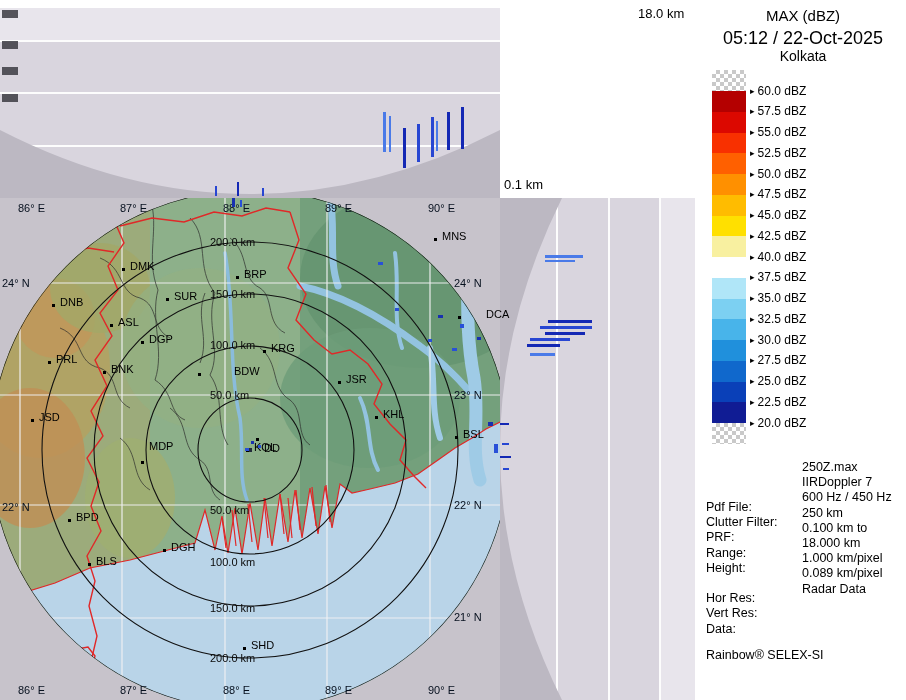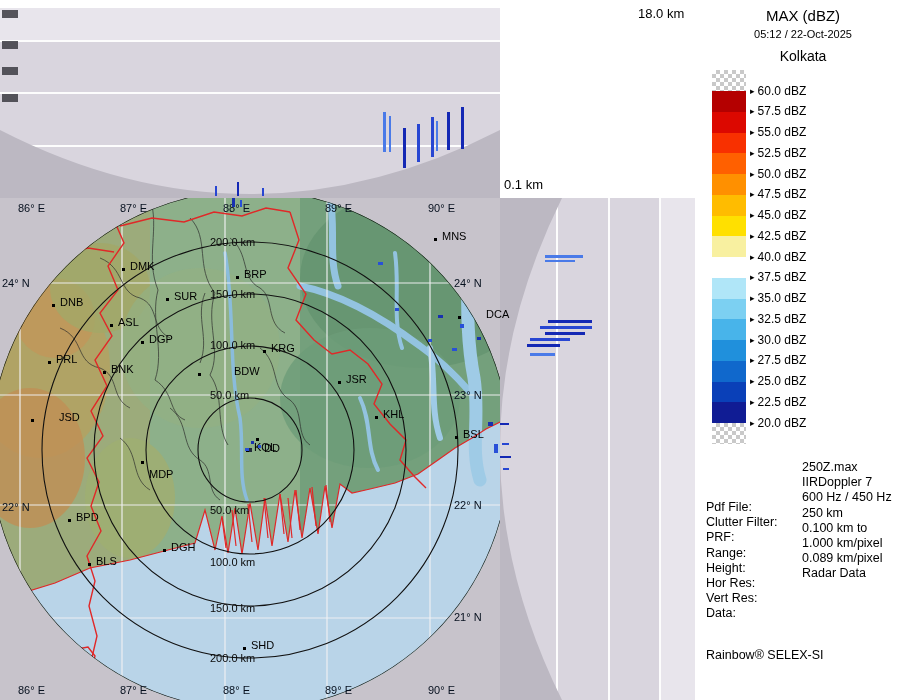--- a/index.html
+++ b/index.html
@@ -35,21 +35,21 @@
   .ring-label { position:absolute; width:80px; margin-left:-40px; text-align:left; font-size:11px; color:#0a0a0a; white-space:nowrap; }
   .city-dot { position:absolute; width:3px; height:3px; background:#000; }
   .city-label { position:absolute; font-size:11px; color:#000; white-space:nowrap; }
   .geo-label { position:absolute; font-size:11px; color:#06101e; white-space:nowrap; }
   .echo-speck { position:absolute; }
 
   
   #legend { position:absolute; left:700px; top:0; width:206px; height:700px; background:#fff; }
   .legend-title, .legend-dt, .legend-station { position:absolute; left:0; width:100%; text-align:center; }
   .legend-title { top:7px; font-size:15px; }
-  .legend-dt { top:28px; font-size:11px; }
+  .legend-dt { top:28px; font-size:18px; }
   .legend-station { top:48px; font-size:14px; }
   #colorbar { position:absolute; left:12px; top:70px; width:34px; height:374px; }
   .checker { width:34px; height:21px; background-color:#fff;
     background-image:linear-gradient(45deg,#c9c9c9 25%,transparent 25%,transparent 75%,#c9c9c9 75%),
                      linear-gradient(45deg,#c9c9c9 25%,transparent 25%,transparent 75%,#c9c9c9 75%);
     background-size:8px 8px; background-position:0 0,4px 4px; }
   #scale-segments { width:34px; height:332px; display:flex; flex-direction:column; }
   .scale-label { position:absolute; left:50px; height:14px; display:flex; align-items:center; font-size:12px; white-space:nowrap; }
   .scale-label .marker { font-size:9px; margin-right:3px; line-height:14px; }
   #meta-rows { position:absolute; left:6px; top:460px; width:198px; font-size:12.5px; }
@@ -260,27 +260,27 @@
         <div class="city-label" style="left: 111px; top: 165px;">BNK</div>
         <div class="city-dot" style="left: 198px; top: 175px;"></div>
         <div class="city-label" style="left: 206px; top: 167px; padding-left: 28px;">BDW</div>
         <div class="city-dot" style="left: 338px; top: 183px;"></div>
         <div class="city-label" style="left: 346px; top: 175px;">JSR</div>
         <div class="city-dot" style="left: 375px; top: 218px;"></div>
         <div class="city-label" style="left: 383px; top: 210px;">KHL</div>
         <div class="city-dot" style="left: 455px; top: 238px;"></div>
         <div class="city-label" style="left: 463px; top: 230px;">BSL</div>
         <div class="city-dot" style="left: 31px; top: 221px;"></div>
-        <div class="city-label" style="left: 39px; top: 213px; margin-left: 20px;">JSD</div>
+        <div class="city-label" style="left: 39px; top: 213px;">JSD</div>
         <div class="city-dot" style="left: 256px; top: 240px;"></div>
         <div class="city-label" style="left: 264px; top: 244px;">DD</div>
         <div class="city-dot" style="left: 246px; top: 251px;"></div>
         <div class="city-label" style="left: 254px; top: 243px;">KOL</div>
         <div class="city-dot" style="left: 141px; top: 263px;"></div>
-        <div class="city-label" style="left: 149px; top: 270px;">MDP</div>
+        <div class="city-label" style="left: 149px; top: 242px;">MDP</div>
         <div class="city-dot" style="left: 68px; top: 321px;"></div>
         <div class="city-label" style="left: 76px; top: 313px;">BPD</div>
         <div class="city-dot" style="left: 163px; top: 351px;"></div>
         <div class="city-label" style="left: 171px; top: 343px;">DGH</div>
         <div class="city-dot" style="left: 88px; top: 365px;"></div>
         <div class="city-label" style="left: 96px; top: 357px;">BLS</div>
         <div class="city-dot" style="left: 243px; top: 449px;"></div>
         <div class="city-label" style="left: 251px; top: 441px;">SHD</div>
         <div class="echo-speck" style="left: 378px; top: 64px; width: 5px; height: 3px; background: rgb(40, 80, 216);"></div>
         <div class="echo-speck" style="left: 395px; top: 110px; width: 4px; height: 3px; background: rgb(40, 80, 216);"></div>
@@ -410,20 +410,24 @@
         </div>
         <div class="meta-row">
           <span class="meta-label">Range:</span>
           <span class="meta-value">250 km</span>
         </div>
         <div class="meta-row">
           <span class="meta-label">Height:</span>
           <span class="meta-value">0.100 km to</span>
         </div>
         <div class="meta-row">
+          <span class="meta-label"></span>
+          <span class="meta-value">18.000 km</span>
+        </div>
+        <div class="meta-row">
           <span class="meta-label">Hor Res:</span>
           <span class="meta-value">1.000 km/pixel</span>
         </div>
         <div class="meta-row">
           <span class="meta-label">Vert Res:</span>
           <span class="meta-value">0.089 km/pixel</span>
         </div>
         <div class="meta-row">
           <span class="meta-label">Data:</span>
           <span class="meta-value">Radar Data</span>

